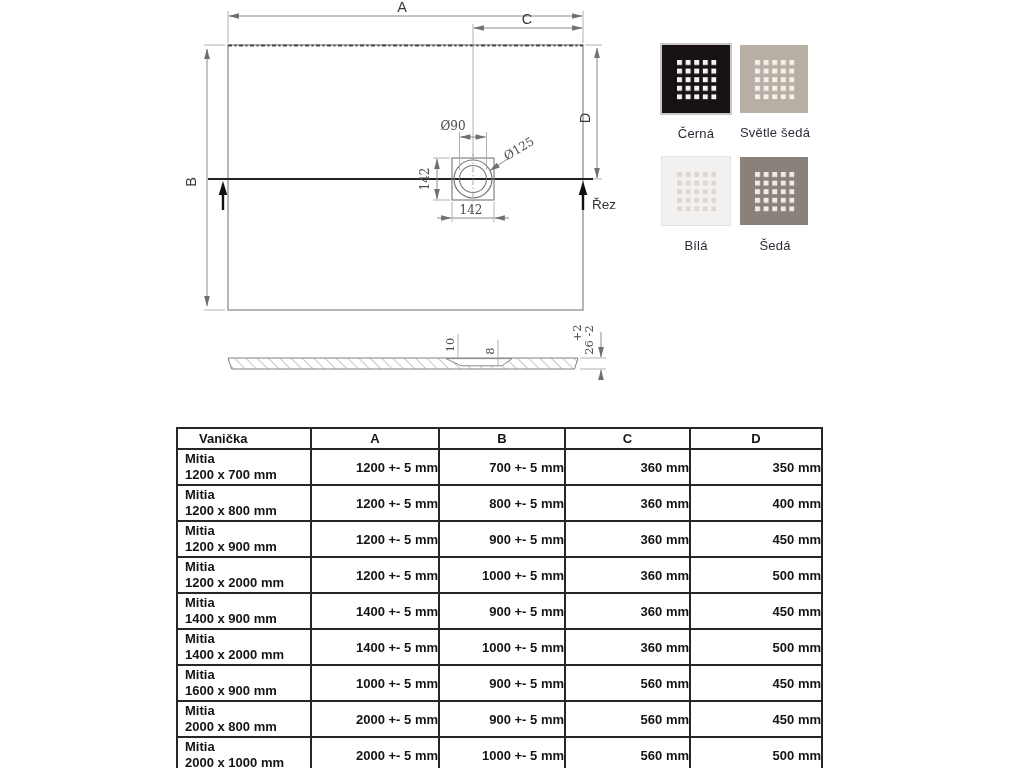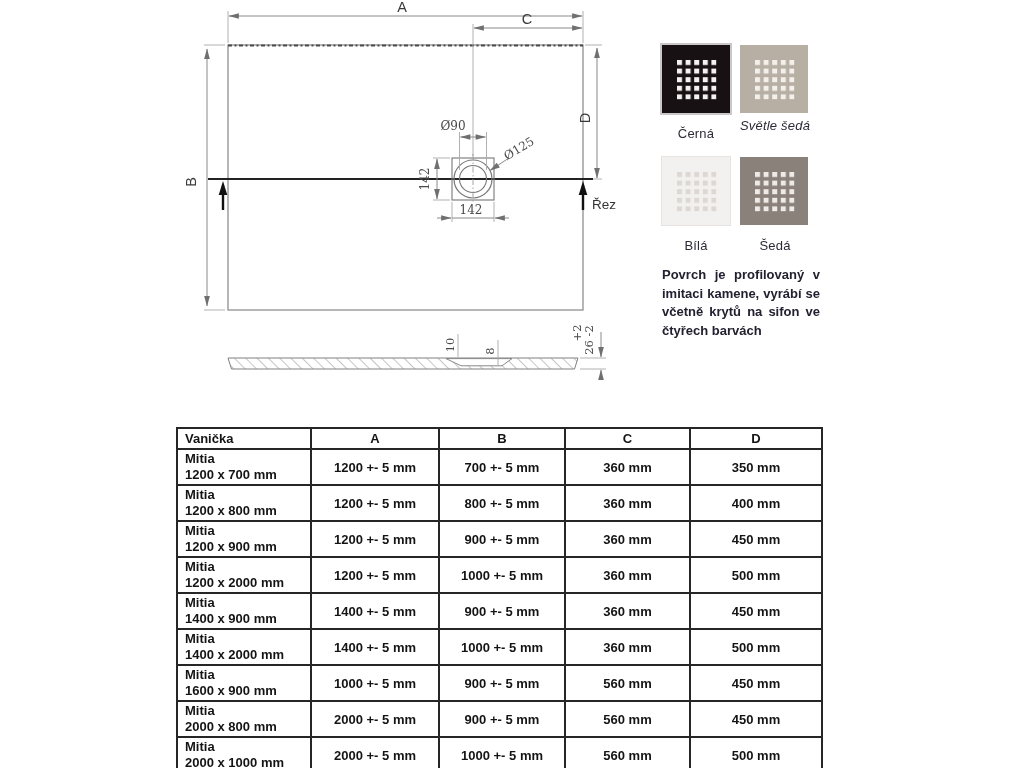--- a/index.html
+++ b/index.html
@@ -19,22 +19,22 @@
 
   
   .desc{position:absolute;left:662px;top:266px;width:158px;margin:0;
     font-size:13px;font-weight:700;color:#232030;line-height:1.44;text-align:justify;}
 
   
   table.spec{position:absolute;left:176px;top:427px;width:645px;border-collapse:collapse;
     table-layout:fixed;font-size:13px;font-weight:700;color:#141414;}
   .spec th,.spec td{border:2px solid #262626;padding:0;}
   .spec th{height:19px;font-size:13px;text-align:center;}
-  .spec th.name{text-align:left;padding-left:7px;}
-  .spec td{height:34px;text-align:center;}
+  .spec th.name{text-align:left;padding-left:21px;}
+  .spec td{height:34px;text-align:right;}
   .spec td.name{text-align:left;padding-left:7px;line-height:16px;border-radius:9px;}
 </style>
 </head>
 <body>
 
 <div class="page">
 
   <svg class="drawing" width="640" height="412" viewBox="0 0 640 412">
     <defs>
       <marker id="arr" viewBox="0 0 10 6" refX="9.5" refY="3" markerWidth="11" markerHeight="7" orient="auto-start-reverse" markerUnits="userSpaceOnUse">
@@ -142,21 +142,21 @@
   <div class="swatch" style="left:740px;top:45px;">
     <svg viewBox="0 0 68 68">
       <pattern id="dots1" x="15" y="15" width="8.6" height="8.6" patternUnits="userSpaceOnUse">
         <rect width="5" height="5" fill="#f3efeb"></rect>
       </pattern>
       <rect width="68" height="68" fill="#b7aea4"></rect>
       <rect x="15" y="15" width="39.5" height="39.5" fill="url(#dots1)"></rect>
     </svg>
   </div>
   <span class="swatch-label" style="left:696px;top:126px;">Černá</span>
-  <span class="swatch-label" style="left:775px;top:118px;font-style:italic;">Světle šedá</span>
+  <span class="swatch-label" style="left:775px;top:125px;">Světle šedá</span>
 
   <div class="swatch sw-white" style="left:662px;top:157px;">
     <svg viewBox="0 0 68 68">
       <pattern id="dots2" x="15" y="15" width="8.6" height="8.6" patternUnits="userSpaceOnUse">
         <rect width="5" height="5" fill="#ddd8d3"></rect>
       </pattern>
       <rect width="68" height="68" fill="#f3f1ef"></rect>
       <rect x="15" y="15" width="39.5" height="39.5" fill="url(#dots2)"></rect>
     </svg>
   </div>
@@ -165,21 +165,20 @@
       <pattern id="dots3" x="15" y="15" width="8.6" height="8.6" patternUnits="userSpaceOnUse">
         <rect width="5" height="5" fill="#eeeae6"></rect>
       </pattern>
       <rect width="68" height="68" fill="#8b817b"></rect>
       <rect x="15" y="15" width="39.5" height="39.5" fill="url(#dots3)"></rect>
     </svg>
   </div>
   <span class="swatch-label" style="left:696px;top:238px;">Bílá</span>
   <span class="swatch-label" style="left:775px;top:238px;">Šedá</span>
 
-  <p class="desc">Povrch je profilovaný v imitaci kamene, vyrábí se včetně krytů na sifon ve čtyřech barvách</p>
 
   <table class="spec">
     <colgroup>
       <col style="width:134px">
         <col style="width:128px">
         <col style="width:126px">
       <col style="width:125px">
         <col style="width:132px">
     </colgroup>
     <thead>

